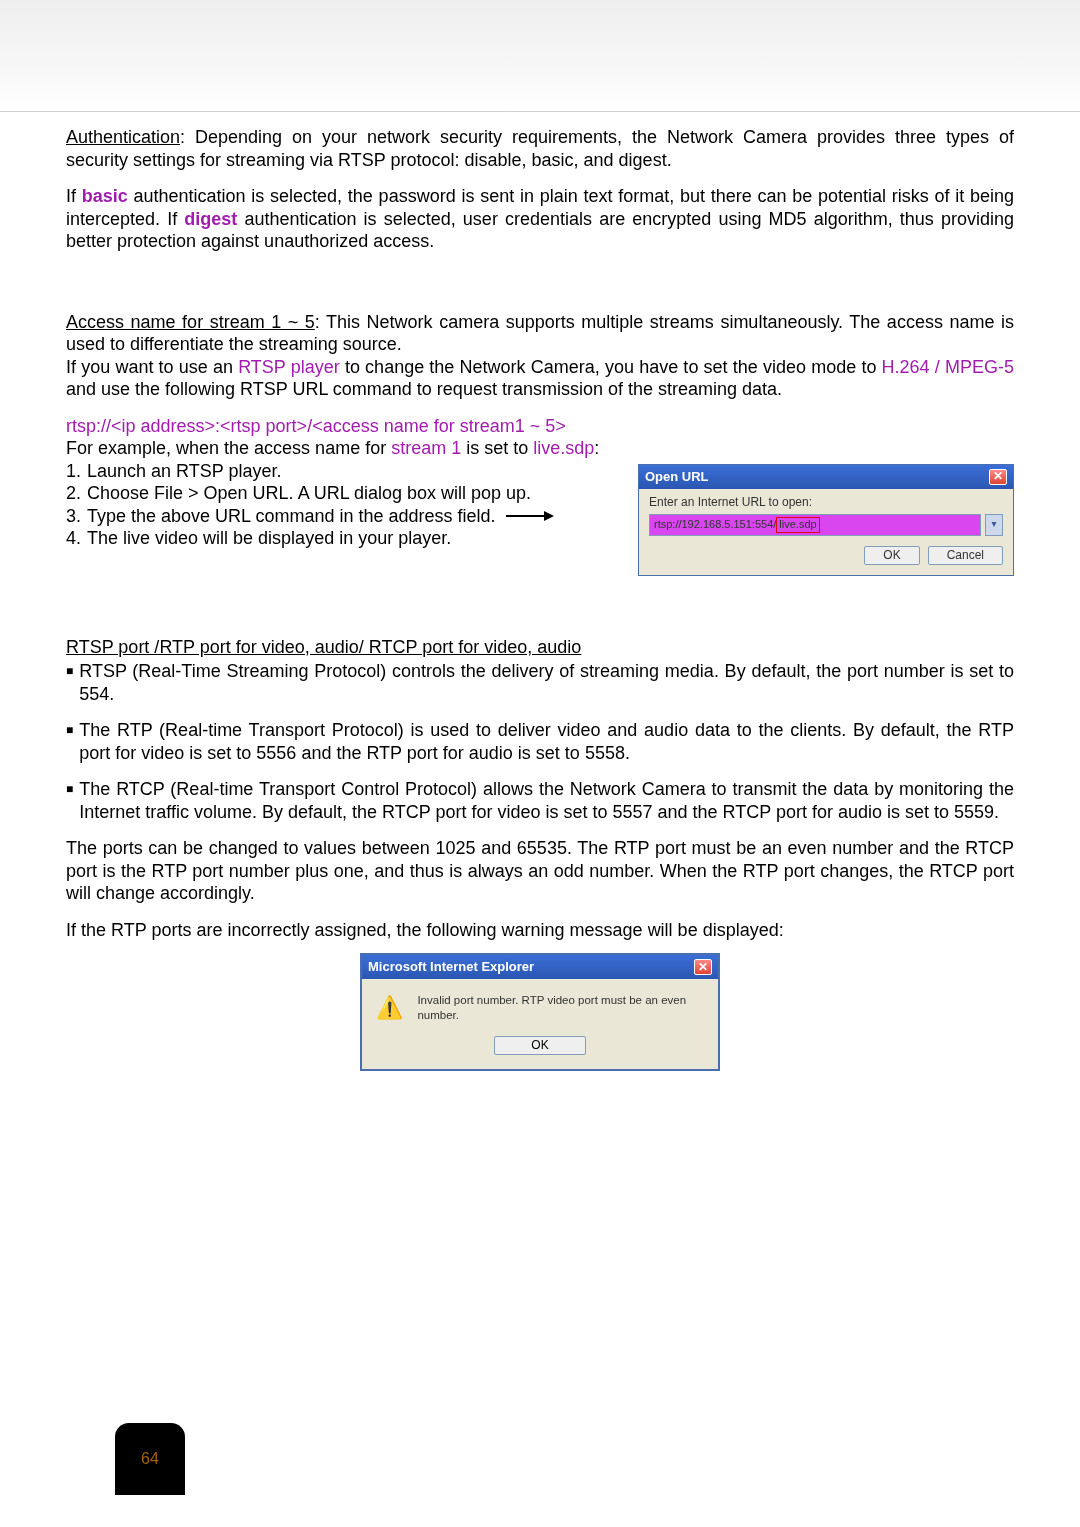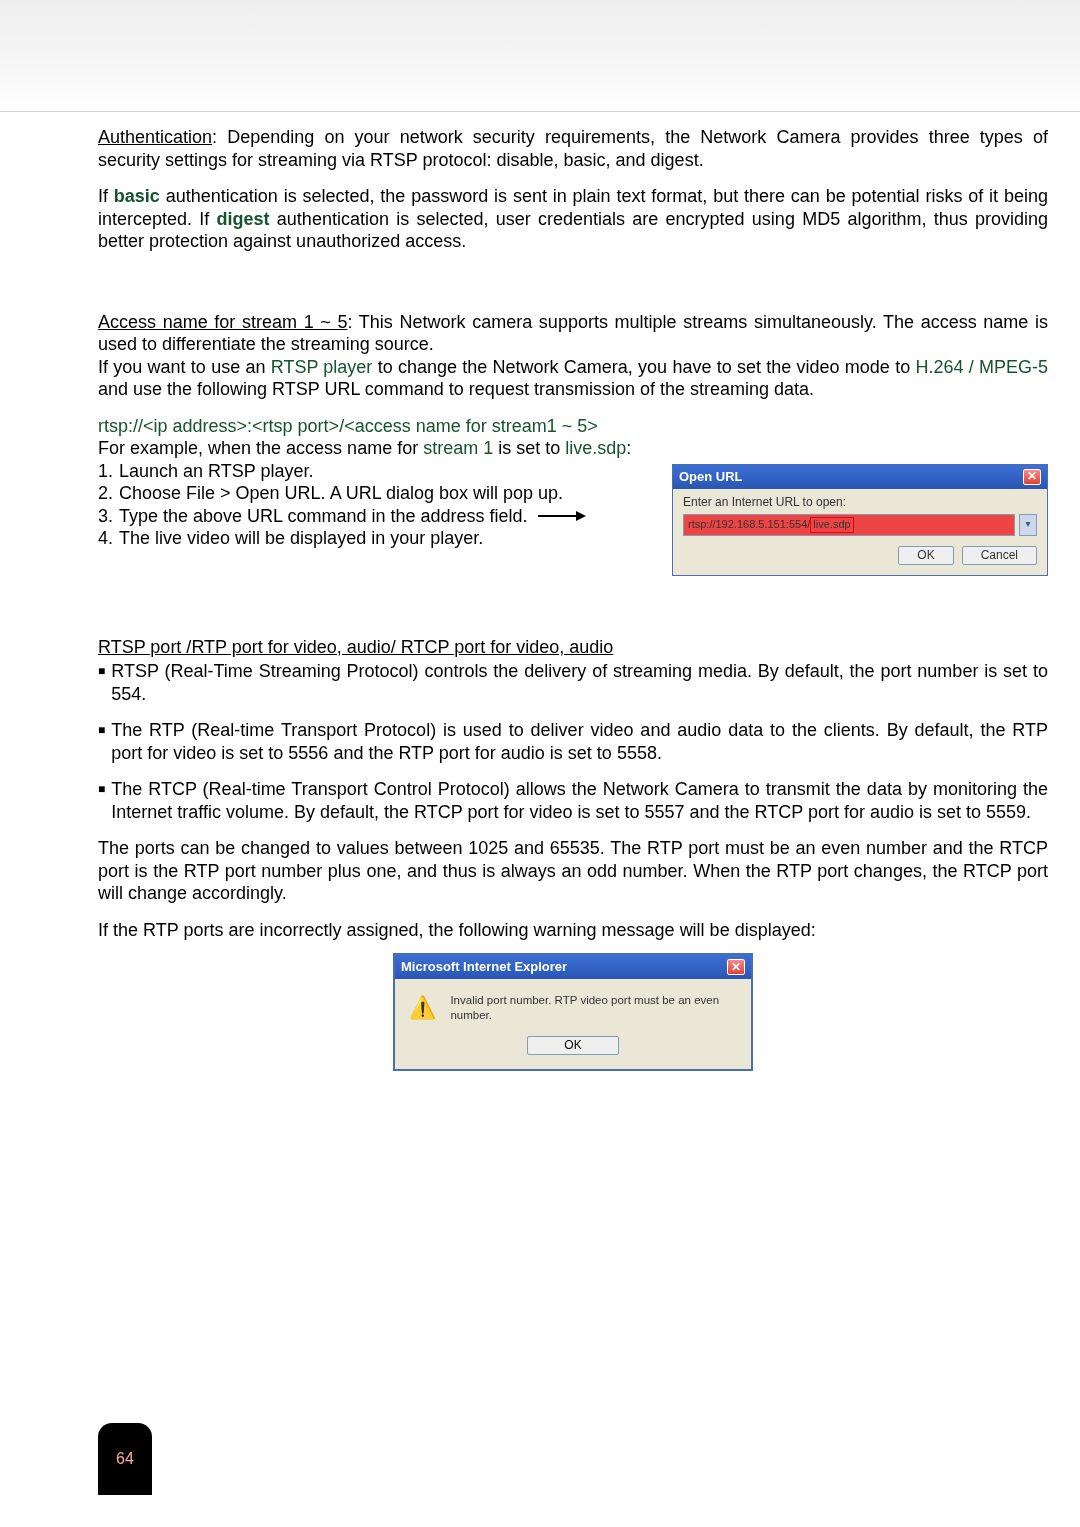--- a/index.html
+++ b/index.html
@@ -12,37 +12,36 @@
     color: #000;
     position: relative;
   }
   .top-band {
     width: 100%;
     height: 112px;
     background: linear-gradient(to bottom, #eee 0%, #f8f8f8 65%, #ffffff 100%);
     border-bottom: 1px solid #d0d0d0;
   }
   .content {
-    padding: 14px 32px 0 66px;
+    padding: 14px 66px 0 66px;
     line-height: 1.25;
-    margin-left: 32px;
   }
   .para { margin-bottom: 14px; text-align: justify; }
   .u { text-decoration: underline; }
-  .red { color: #14532d; }
+  .red { color: #a21caf; }
   .bold { font-weight: bold; }
   .page-num-tab {
     position: absolute;
-    left: 98px;
+    left: 115px;
     bottom: 32px;
-    width: 54px;
+    width: 70px;
     height: 72px;
     background: #000;
     border-radius: 14px 14px 0 0;
-    color: #fca5a5;
+    color: #a16207;
     display: flex;
     align-items: center;
     justify-content: center;
     font-size: 16px;
   }
   .ol-item { display: flex; gap: 6px; }
   .ul-item { display: flex; align-items: flex-start; gap: 6px; text-align: justify; }
   .bul { font-size: 12px; line-height: 22px; }
   .arrow-line { display: flex; align-items: center; }
   .arrow-svg { margin-left: 4px; margin-right: 6px; flex: none; }
@@ -76,21 +75,21 @@
     border-radius: 2px;
   }
   .url-body {
     padding: 6px 10px 10px 10px;
     font-size: 12px;
     color: #333;
   }
   .url-input-row { display: flex; gap: 4px; margin-top: 4px; }
   .url-input {
     flex: 1;
-    background: #ef4444;
+    background: #d946ef;
     border: 1px solid #7f9db9;
     padding: 2px 4px;
     font-size: 11px;
     display: flex;
     align-items: center;
   }
   .url-input .hl {
     border: 1px solid #e30513;
     padding: 0 2px;
   }

